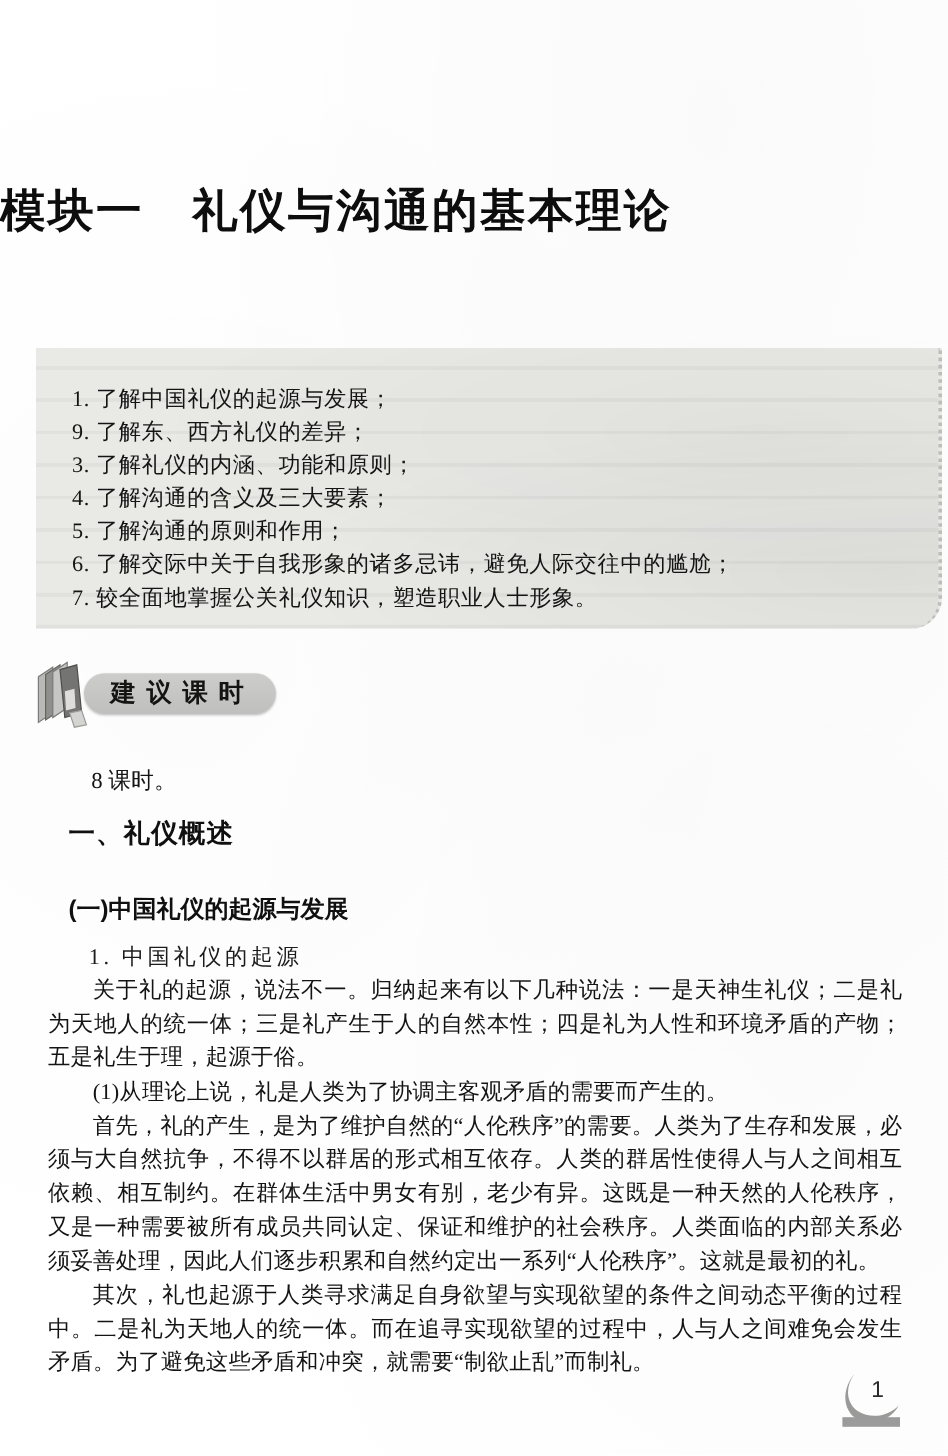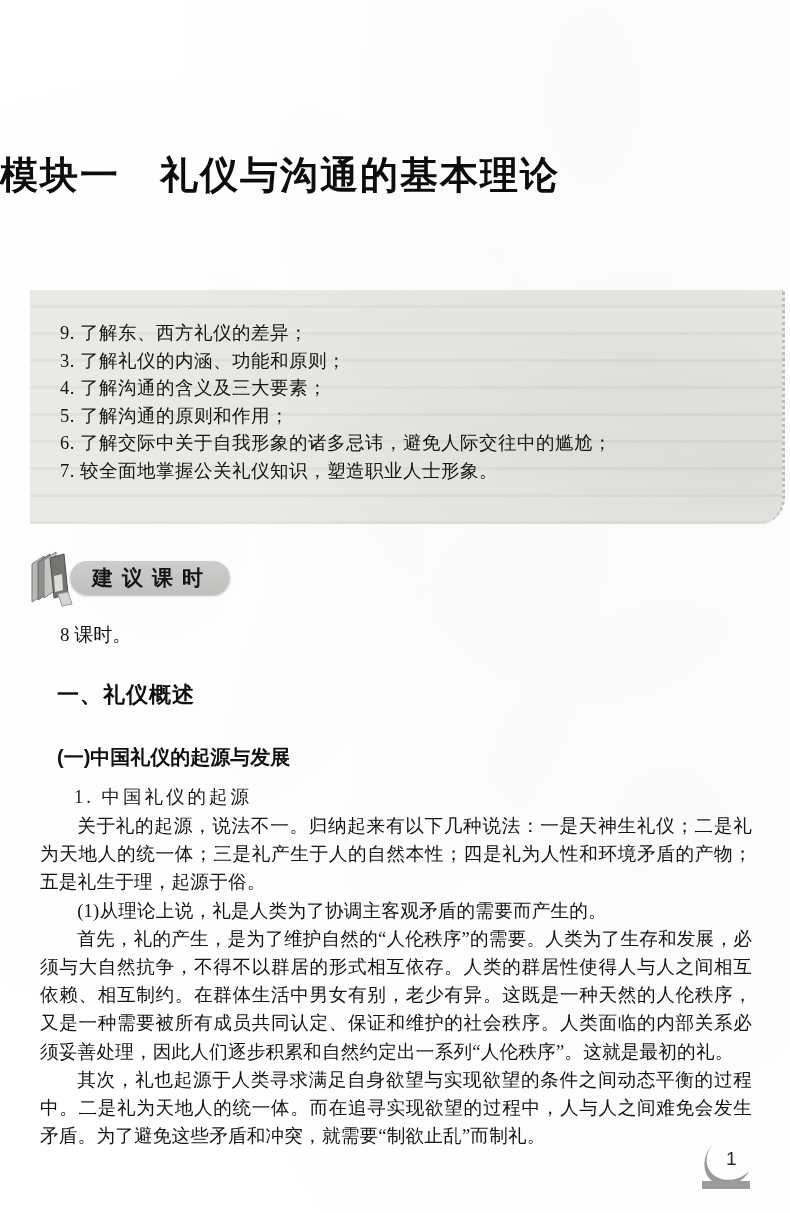--- a/index.html
+++ b/index.html
@@ -54,21 +54,21 @@
     border-bottom-right-radius:26px;
   }
   .objectives-list{
     list-style:none;margin:30px 0 0 0;padding:0 20px 0 30px;
   }
   .objectives-list li{
     font-size:18.5px;line-height:27.6px;color:#141414;letter-spacing:0.5px;
   }
 
   .hours-text{
-    position:absolute;top:622px;left:60px;margin:0;
+    position:absolute;top:622px;left:60px;margin:16px;
     font-size:19px;color:#141414;
   }
 
   .sec1{
     position:absolute;top:680px;left:57px;margin:0;
     font-family:"Liberation Sans","DejaVu Sans",sans-serif;
     font-size:22px;font-weight:bold;color:#101010;letter-spacing:1px;
   }
   .sec11{
     position:absolute;top:744px;left:57px;margin:0;
@@ -103,20 +103,21 @@
 </head>
 <body>
 
 <div class="page">
 
   <h1 class="title">模块一　礼仪与沟通的基本理论</h1>
 
 
   <div class="objectives-panel">
     <ol class="objectives-list">
+      <li>1. 了解中国礼仪的起源与发展；</li>
       <li>9. 了解东、西方礼仪的差异；</li>
       <li>3. 了解礼仪的内涵、功能和原则；</li>
       <li>4. 了解沟通的含义及三大要素；</li>
       <li>5. 了解沟通的原则和作用；</li>
       <li>6. 了解交际中关于自我形象的诸多忌讳，避免人际交往中的尴尬；</li>
       <li>7. 较全面地掌握公关礼仪知识，塑造职业人士形象。</li>
     </ol>
   </div>
 
   <div class="banner banner-hours">

